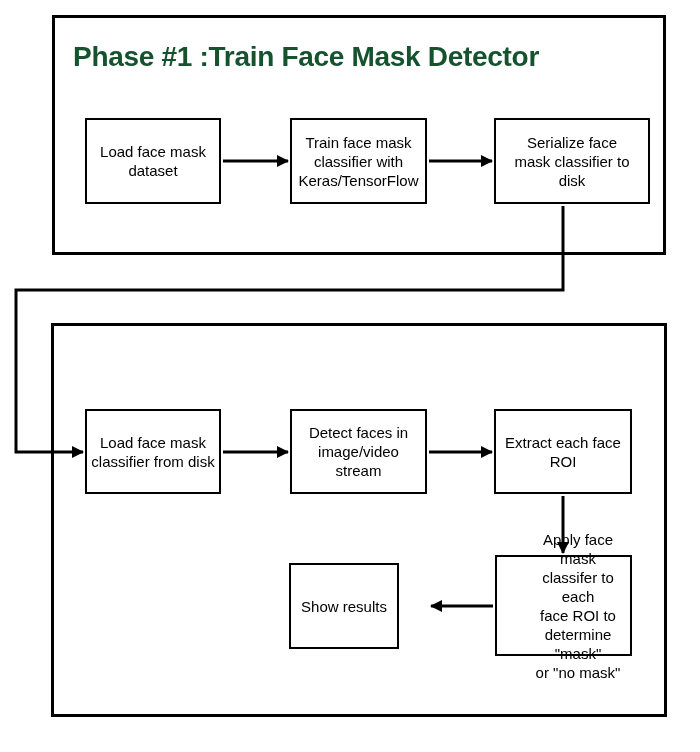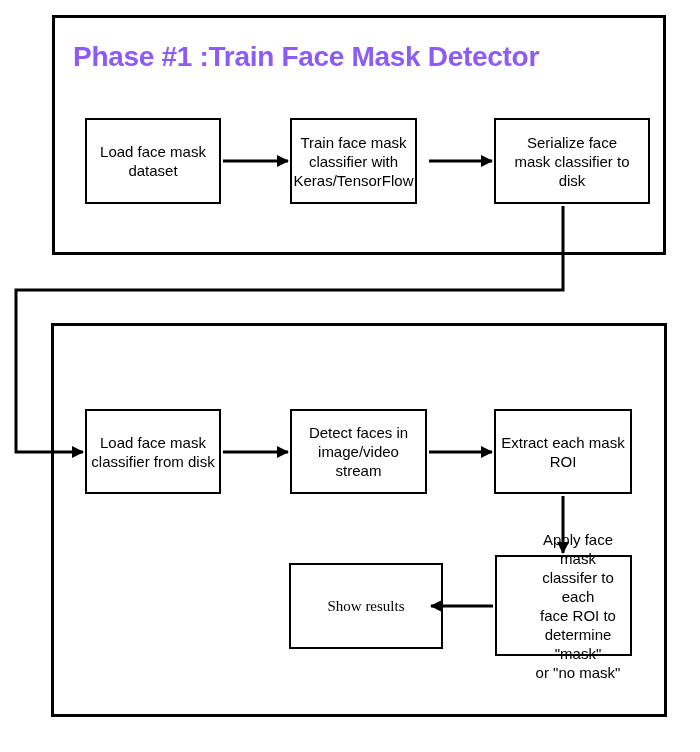--- a/index.html
+++ b/index.html
@@ -19,21 +19,21 @@
     position: absolute;
     box-sizing: border-box;
     border: 3px solid #000000;
     background: #ffffff;
     z-index: 1;
   }
   .phase-title {
     position: absolute;
     font-size: 28px;
     font-weight: bold;
-    color: #8b5cf6;
+    color: #14532d;
     letter-spacing: -0.3px;
     white-space: nowrap;
     z-index: 2;
   }
   .node {
     position: absolute;
     box-sizing: border-box;
     border: 2px solid #000000;
     background: #ffffff;
     display: flex;
@@ -64,21 +64,21 @@
 
 <div class="canvas">
 
   <div class="container" style="left:52px; top:15px; width:614px; height:240px;"></div>
   <div class="phase-title" style="left:73px; top:41px;">Phase #1 :Train Face Mask Detector</div>
 
   <div class="node" style="left:85px; top:118px; width:136px; height:86px;">
     <span class="node-label">Load face mask
 dataset</span>
   </div>
-  <div class="node" style="left:290px; top:118px; width:127px; height:86px;">
+  <div class="node" style="left:290px; top:118px; width:137px; height:86px;">
     <span class="node-label">Train face mask
 classifier with
 Keras/TensorFlow</span>
   </div>
   <div class="node" style="left:494px; top:118px; width:156px; height:86px;">
     <span class="node-label">Serialize face
 mask classifier to
 disk</span>
   </div>
 
@@ -87,31 +87,31 @@
   <div class="node" style="left:85px; top:409px; width:136px; height:85px;">
     <span class="node-label">Load face mask
 classifier from disk</span>
   </div>
   <div class="node" style="left:290px; top:409px; width:137px; height:85px;">
     <span class="node-label">Detect faces in
 image/video
 stream</span>
   </div>
   <div class="node" style="left:494px; top:409px; width:138px; height:85px;">
-    <span class="node-label">Extract each mask
+    <span class="node-label">Extract each face
 ROI</span>
   </div>
   <div class="node" style="left:495px; top:555px; width:137px; height:101px;padding-left:29px;">
     <span class="node-label">Apply face mask
 classifer to each
 face ROI to
 determine "mask"
 or "no mask"</span>
   </div>
-  <div class="node" style="left:289px; top:563px; width:154px; height:86px;font-family:Liberation Serif, serif;">
+  <div class="node" style="left:289px; top:563px; width:110px; height:86px;">
     <span class="node-label">Show results</span>
   </div>
 
   <svg class="wires" viewBox="0 0 700 752" xmlns="http://www.w3.org/2000/svg">
     <defs>
       <marker id="arrow" viewBox="0 0 12 12" refX="11" refY="6" markerWidth="12" markerHeight="12" orient="auto" markerUnits="userSpaceOnUse">
         <path d="M0,0 L12,6 L0,12 Z" fill="#000000"></path>
       </marker>
     </defs>
 

